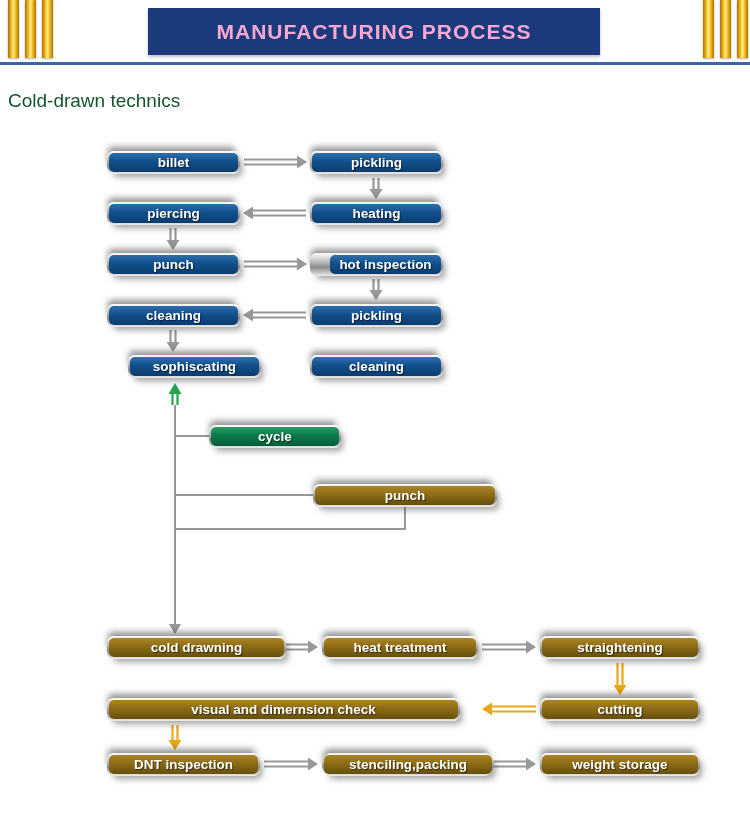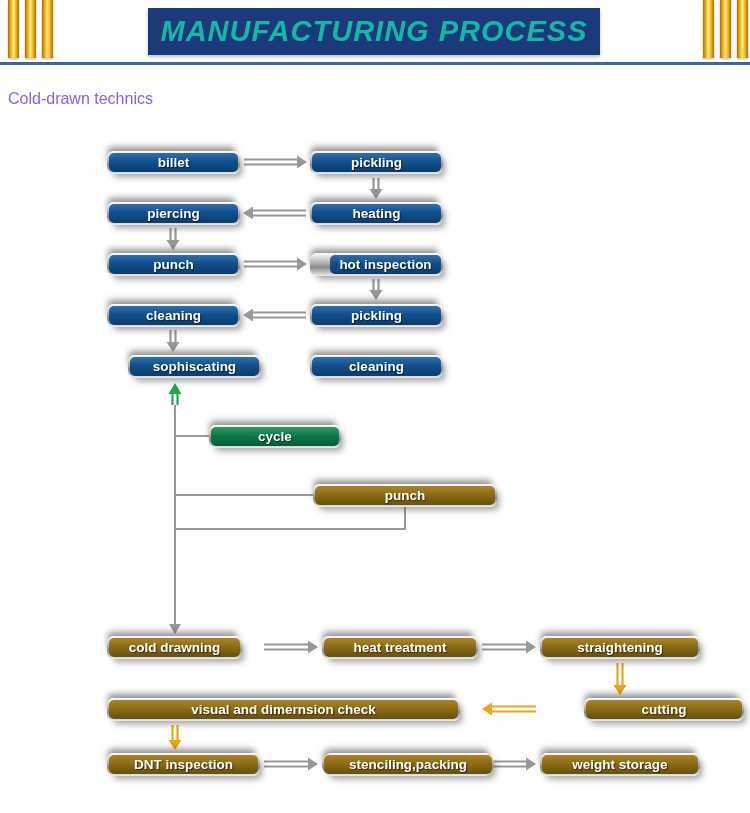--- a/index.html
+++ b/index.html
@@ -10,42 +10,41 @@
   }
 
   
   .header-bar {
     position:absolute; left:148px; top:8px; width:452px; height:47px;
     background:var(--header-bg,#1a3a7c);
     display:flex; align-items:center; justify-content:center;
     box-shadow:0 2px 3px rgba(0,0,0,.25);
   }
   .header-bar h1 {
-    margin:0; color:#14b8a6; font-size:29px; font-weight:bold; letter-spacing:1px;
+    margin:0; color:#f9a8d4; font-size:21px; font-weight:bold; letter-spacing:1px;
     white-space:nowrap;
-    font-style:italic;
   }
   .divider {
     position:absolute; left:0; top:62px; width:750px; height:3px;
     background:var(--divider-blue,#3c64ad);
   }
   .deco-bars { position:absolute; top:0; height:58px; }
   .deco-bars.left  { left:8px;  width:48px; }
   .deco-bars.right { left:703px; width:48px; }
   .gold-bar {
     position:absolute; top:0; width:11px; height:58px;
     background:linear-gradient(90deg,#a9700a 0%, var(--gold-bar,#f2b715) 28%, #ffe98c 50%, var(--gold-bar,#f2b715) 72%, #a9700a 100%);
     box-shadow:0 1px 2px rgba(0,0,0,.3);
   }
   .gold-bar:nth-child(1){ left:0; }
   .gold-bar:nth-child(2){ left:17px; }
   .gold-bar:nth-child(3){ left:34px; }
 
   .section-title {
-    position:absolute; left:8px; top:90px; font-size:16px; color:#8b5cf6;
+    position:absolute; left:8px; top:90px; font-size:19px; color:#14532d;
   }
 
   
   .box {
     position:absolute; height:23px; box-sizing:border-box; padding:2px;
     border-radius:7px;
     background:linear-gradient(180deg,#fdfdfd 0%, #c2c2c2 35%, #8a8a8a 62%, #ececec 100%);
     box-shadow:-2px -7px 6px -3px rgba(40,40,40,.5), 4px 5px 6px -2px rgba(70,70,70,.5);
     font-weight:bold;
   }
@@ -217,34 +216,34 @@
   </div>
 
   <div class="box green" style="left:209px; top:425px; width:132px;">
     <span class="box-label">cycle</span>
   </div>
 
   <div class="box brown" style="left:313px; top:484px; width:184px;">
     <span class="box-label">punch</span>
   </div>
 
-  <div class="box brown" style="left:107px; top:636px; width:135px;">
+  <div class="box brown" style="left:107px; top:636px; width:179px;">
     <span class="box-label">cold drawning</span>
   </div>
   <div class="box brown" style="left:322px; top:636px; width:156px;">
     <span class="box-label">heat treatment</span>
   </div>
   <div class="box brown" style="left:540px; top:636px; width:160px;">
     <span class="box-label">straightening</span>
   </div>
 
   <div class="box brown" style="left:107px; top:698px; width:353px;">
     <span class="box-label">visual and dimernsion check</span>
   </div>
-  <div class="box brown" style="left:540px; top:698px; width:160px;margin-left:44px;">
+  <div class="box brown" style="left:540px; top:698px; width:160px;">
     <span class="box-label">cutting</span>
   </div>
 
   <div class="box brown" style="left:107px; top:753px; width:153px;">
     <span class="box-label">DNT inspection</span>
   </div>
   <div class="box brown" style="left:322px; top:753px; width:172px;border-radius:10px;">
     <span class="box-label">stenciling,packing</span>
   </div>
   <div class="box brown" style="left:540px; top:753px; width:160px;">

